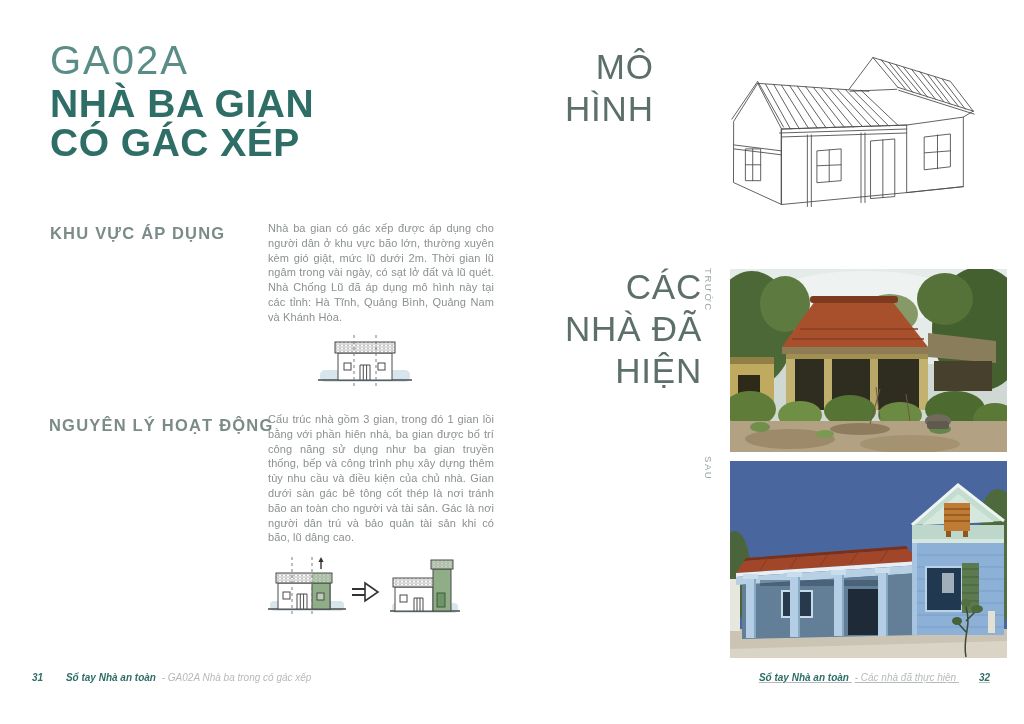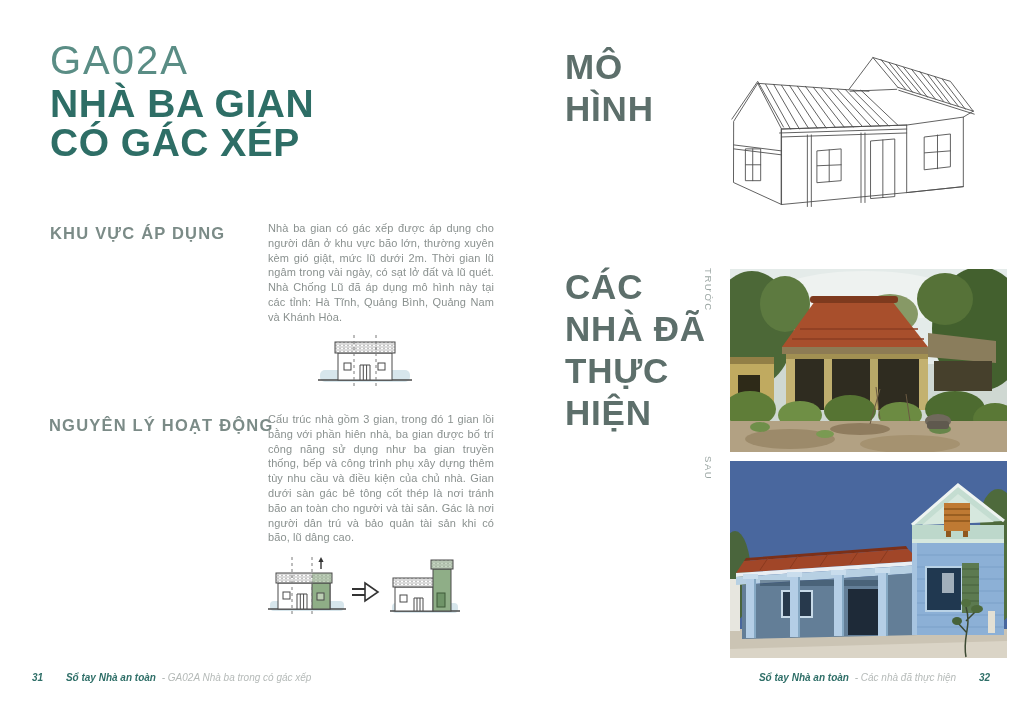--- a/index.html
+++ b/index.html
@@ -17,39 +17,39 @@
              color:#8a918f;text-align:justify;letter-spacing:0.1px;}
   #body1{top:221px;}
   #body2{top:412px;}
   .diag{position:absolute;}
   #diagA{left:318px;top:334px;}
   #diagB{left:268px;top:555px;}
   #arrow{left:350px;top:580px;}
   #diagC{left:390px;top:555px;}
 
   
-  .big-head{position:absolute;left:565px;font-size:35px;font-weight:bold;color:#5d6f6b;
-            line-height:42px;letter-spacing:0.8px;}
+  .big-head{position:absolute;left:565px;font-size:35px;font-weight:normal;color:#5d6f6b;
+            line-height:42px;letter-spacing:0.8px;text-align:right;}
   #head-model{top:46px;}
   #head-built{top:266px;}
   .vlabel{position:absolute;left:703px;writing-mode:vertical-rl;font-size:9.5px;
           color:#9ba6a3;letter-spacing:1.6px;}
   #label-before{top:268px;}
   #label-after{top:456px;}
   .photo{position:absolute;left:730px;display:block;}
   #photo-before{top:269px;}
   #photo-after{top:461px;}
   .sketch{position:absolute;left:712px;top:37px;}
 
   
   .footer{position:absolute;top:672px;font-size:10px;font-style:italic;color:#b5bab8;white-space:nowrap;}
   .footer .num,.footer .brand{color:#2f6f68;font-weight:bold;}
   #footer-left{left:32px;}
   #footer-left .num{margin-right:20px;text-align:right;}
-  #footer-right{right:34px;text-align:center;}
+  #footer-right{right:34px;text-align:center;text-decoration:underline;}
   #footer-right .num{margin-left:20px;}
   .footer .chapter{margin-left:3px;}
 </style>
 </head>
 <body>
 
 <div class="spread">
 
   <div class="code">GA02A</div>
   <div class="title">
@@ -171,21 +171,20 @@
       <path d="M106,114 L130,112 L130,144 L106,146 Z M118,113 V145 M106,129 L130,128"></path>
       <path d="M160,104 L184,102 L184,160 L160,162 Z M172,103 V161"></path>
 
       <path d="M196,156 L253,150"></path>
     </g>
   </svg>
 
   <div class="big-head" id="head-built">
     <div>CÁC</div>
     <div>NHÀ ĐÃ</div>
-    <div>THỰC</div>
     <div>HIỆN</div>
   </div>
 
   <div class="vlabel" id="label-before">TRƯỚC</div>
 
   <svg class="photo" id="photo-before" width="277" height="183" viewBox="0 0 277 183">
     <rect width="277" height="183" fill="#cfd8d2"></rect>
     <rect width="277" height="95" fill="#e4ebe9"></rect>
     <ellipse cx="135" cy="28" rx="95" ry="26" fill="#eef2f0"></ellipse>
     <ellipse cx="22" cy="60" rx="42" ry="58" fill="#4c6837"></ellipse>

